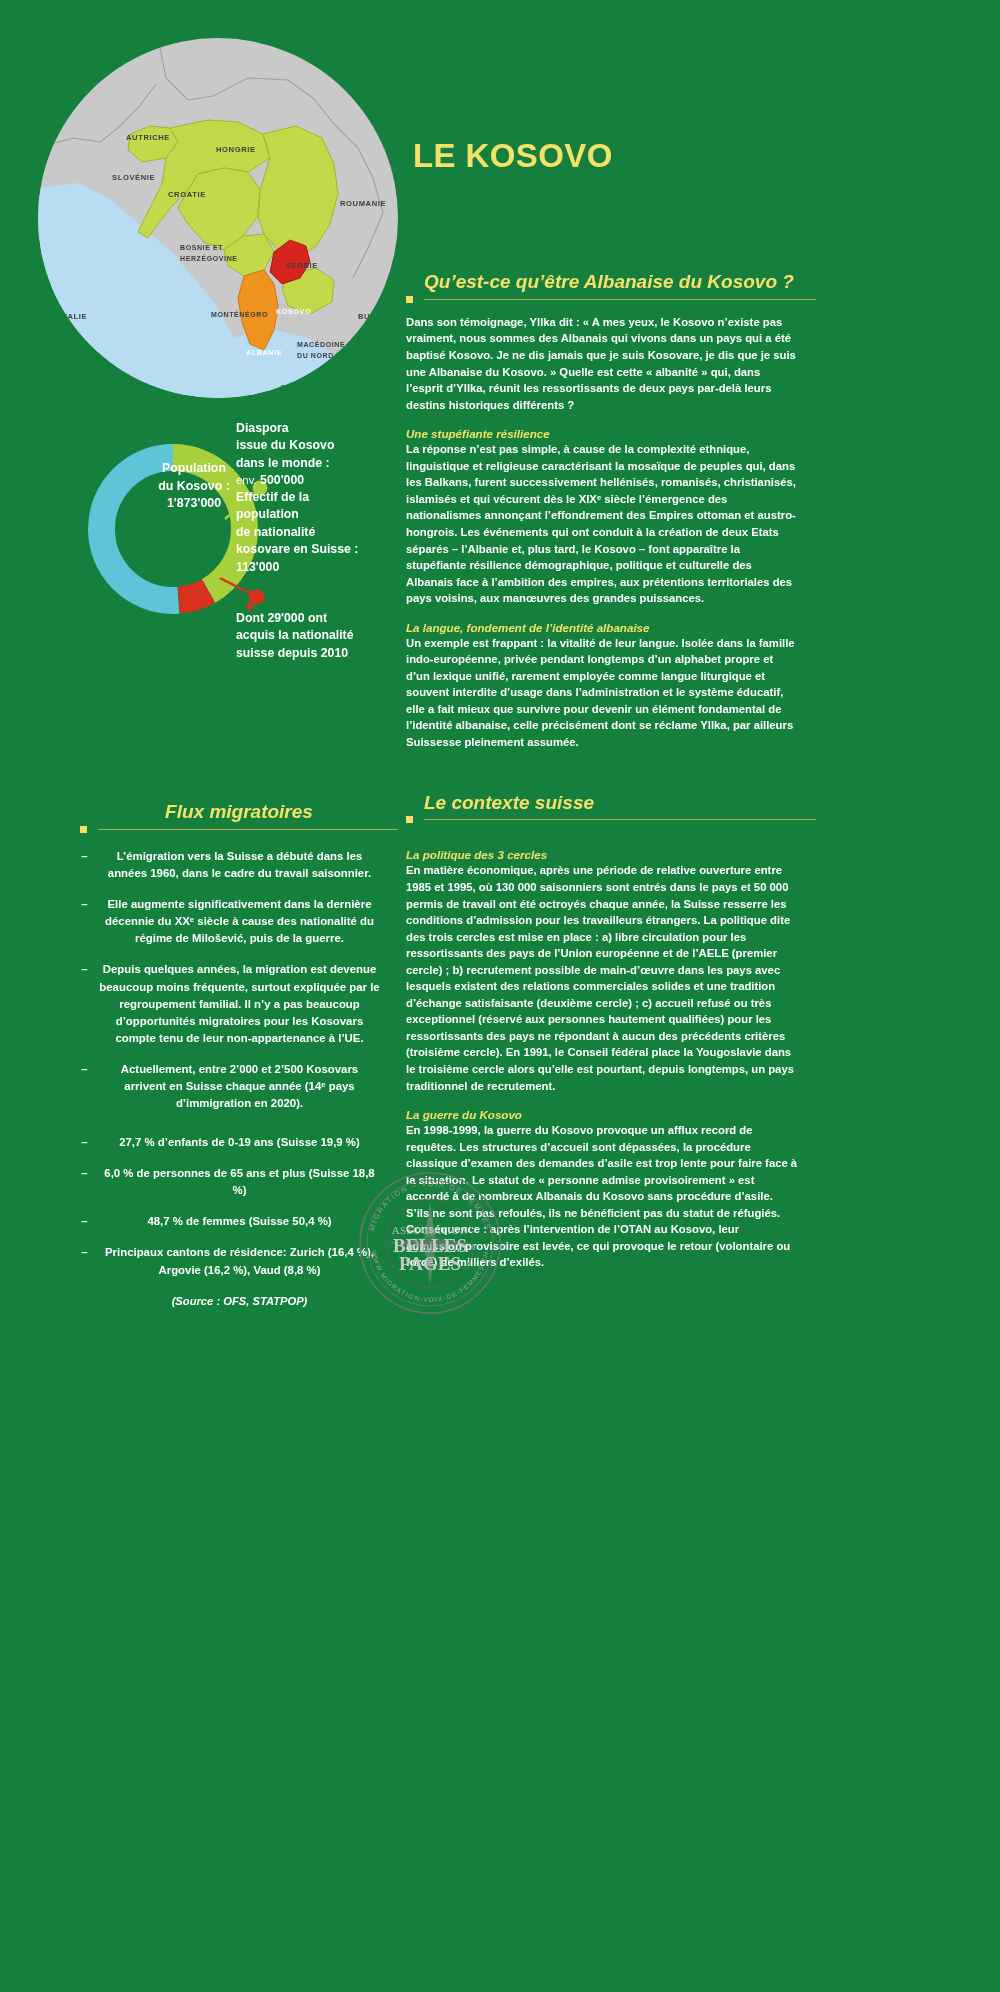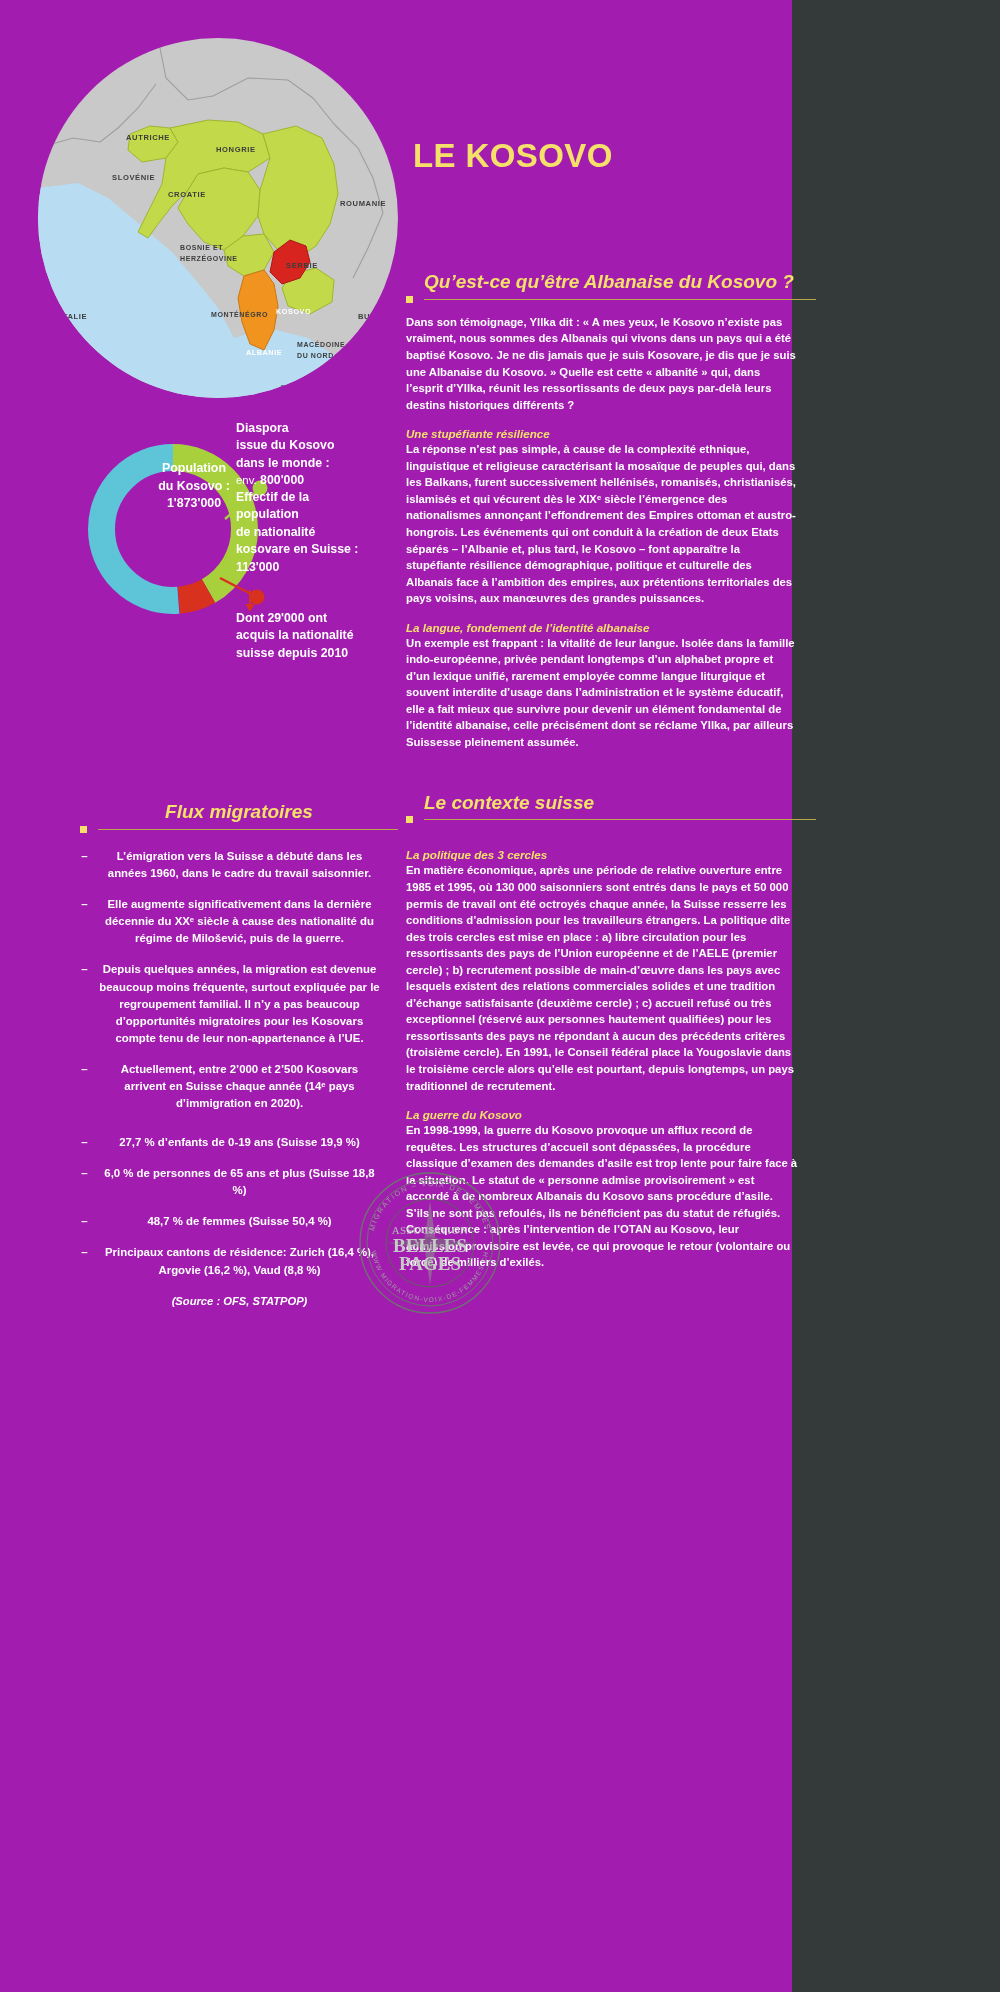--- a/index.html
+++ b/index.html
@@ -3,21 +3,21 @@
 <meta charset="utf-8">
 <title>Le Kosovo et la Suisse</title>
 <style>
   * { box-sizing: border-box; margin: 0; padding: 0; }
   html, body {
     width: 1000px; height: 1992px;
     background: #343a39;
     font-family: "Liberation Sans", sans-serif;
     overflow: hidden;
   }
-  .page { position: relative; width: 792px; height: 1992px; background: #a21caf; }
+  .page { position: relative; width: 1000px; height: 1992px; background: #15803d; }
 
   
   .map-wrap { position: absolute; left: 38px; top: 38px; width: 360px; height: 360px; }
   .map-svg { display: block; width: 360px; height: 360px; }
   .map-label {
     font-family: "Liberation Sans", sans-serif;
     font-weight: bold; fill: #3d3d3d;
     font-size: 7.6px; letter-spacing: .6px;
   }
   .map-label.small { font-size: 7.0px; }
@@ -187,21 +187,21 @@
     </div>
   </div>
 
   <div class="callouts">
     <div class="callout callout-1">
       <div>Diaspora</div>
       <div>issue du Kosovo</div>
       <div>dans le monde :</div>
       <div>
         <span class="lead">env.</span>
-        <span>800'000</span>
+        <span>500'000</span>
       </div>
     </div>
 
     <div class="callout callout-2">
       <div>Effectif de la</div>
       <div>population</div>
       <div>de nationalité</div>
       <div>kosovare en Suisse :</div>
       <div>113'000</div>
     </div>

